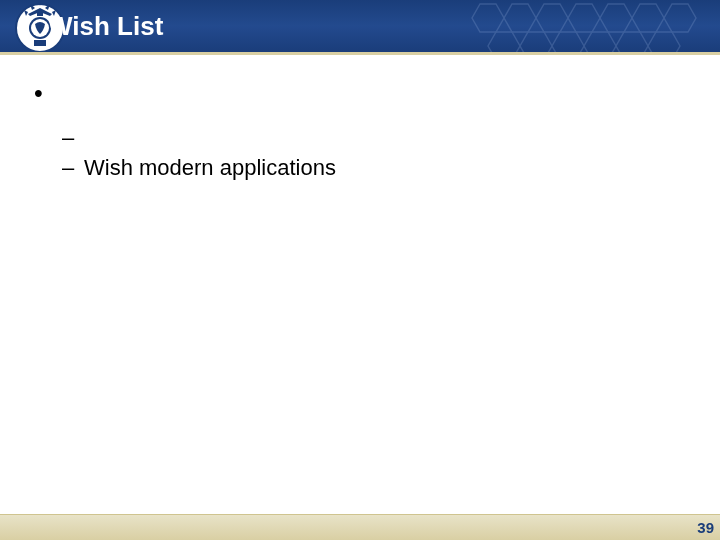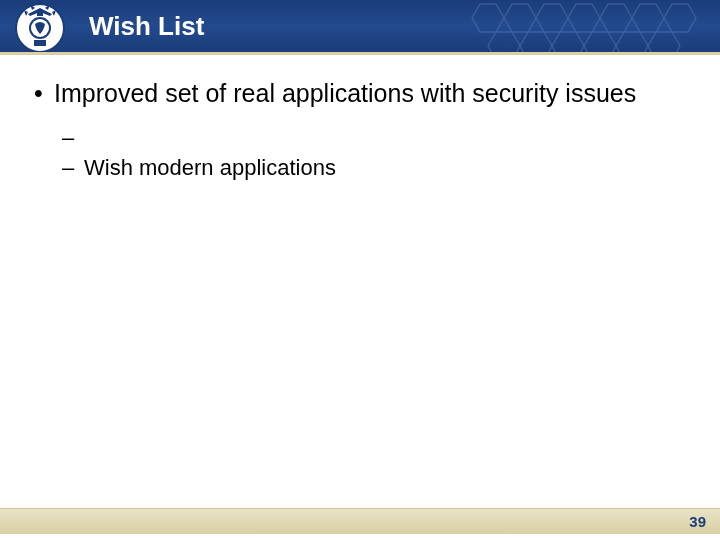--- a/index.html
+++ b/index.html
@@ -32,21 +32,21 @@
     left: 6px;
     top: -2px;
     width: 72px;
     height: 58px;
   }
   .header .title {
     position: relative;
     color: #ffffff;
     font-size: 26px;
     font-weight: bold;
-    margin-left: 89px;
+    margin-left: 48px;
     z-index: 2;
   }
   .header::after {
     content: "";
     position: absolute;
     left: 0; right: 0; bottom: -3px;
     height: 3px;
     background: #d9cfa3;
   }
   .content {
@@ -69,28 +69,28 @@
     color: #000000;
     line-height: 1.35;
     margin-left: 28px;
   }
   .bullet-l2 .dash {
     width: 22px;
     flex-shrink: 0;
   }
   .footer {
     position: absolute;
-    left: 0; right: 0; bottom: 6px;
+    left: 0; right: 0; bottom: 0;
     height: 26px;
     background: linear-gradient(to bottom, #e8e3c8 0%, #d9cfa3 100%);
     border-top: 1px solid #cfc48f;
     display: flex;
     align-items: center;
     justify-content: flex-end;
-    padding-right: 14px;
+    padding-right: 6px;
   }
   .footer .pagenum {
     color: #1a3d7a;
     font-weight: bold;
     font-size: 15px;
   }
 </style>
 </head>
 <body>
 
@@ -127,21 +127,20 @@
       <path d="M29 26 q5 -4 10 0 q-1 6 -5 10 q-4 -4 -5 -10 z" fill="#1a3d7a"></path>
       <rect x="28" y="42" width="12" height="6"></rect>
     </g>
   </svg>
   <div class="title">Wish List</div>
 </div>
 
 <div class="content">
   <div class="bullet-l1">
     <span class="dot">•</span>
-    <span>Improved set of real applications with security issues</span>
   </div>
   <div class="bullet-l2">
     <span class="dash">–</span>
   </div>
   <div class="bullet-l2">
     <span class="dash">–</span>
     <span>Wish modern applications</span>
   </div>
 </div>
 

